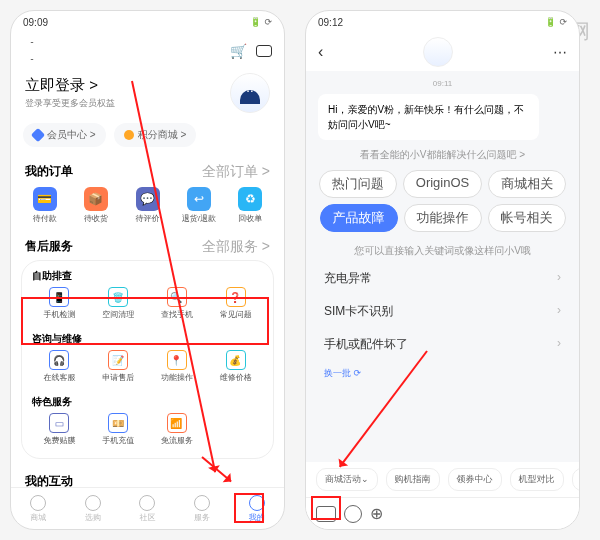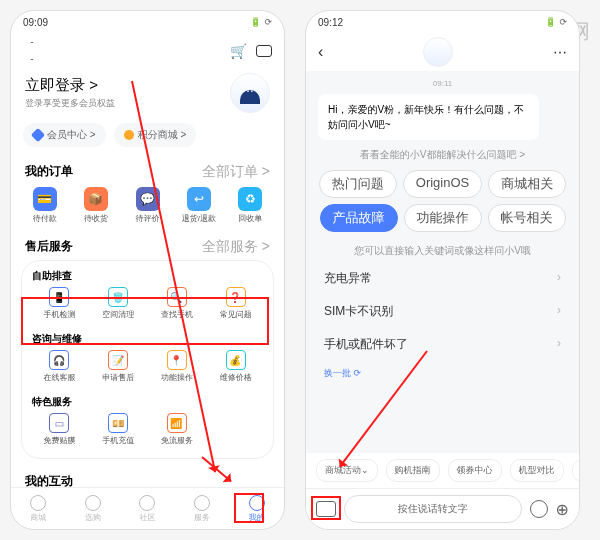--- a/index.html
+++ b/index.html
@@ -458,20 +458,19 @@
   </div>
   <div class="bottom-chips" id="bottom-chips">
       <div class="bc">商城活动⌄</div>
       <div class="bc">购机指南</div>
       <div class="bc">领券中心</div>
       <div class="bc">机型对比</div>
       <div class="bc">以</div>
     </div>
   <div class="input-bar">
     <span class="kb-icon"></span>
-    <div class="voice-btn">按住说话转文字</div>
     <span class="emoji-icon"></span>
     <span class="plus-icon">⊕</span>
   </div>
 
   <div class="red-arrow" style="left:120px; top:340px; width:2px; height:145px; transform:rotate(37deg);"></div>
   <div class="red-box" style="left:5px; top:485px; width:30px; height:24px;"></div>
 </div>
 
 </body></html>

